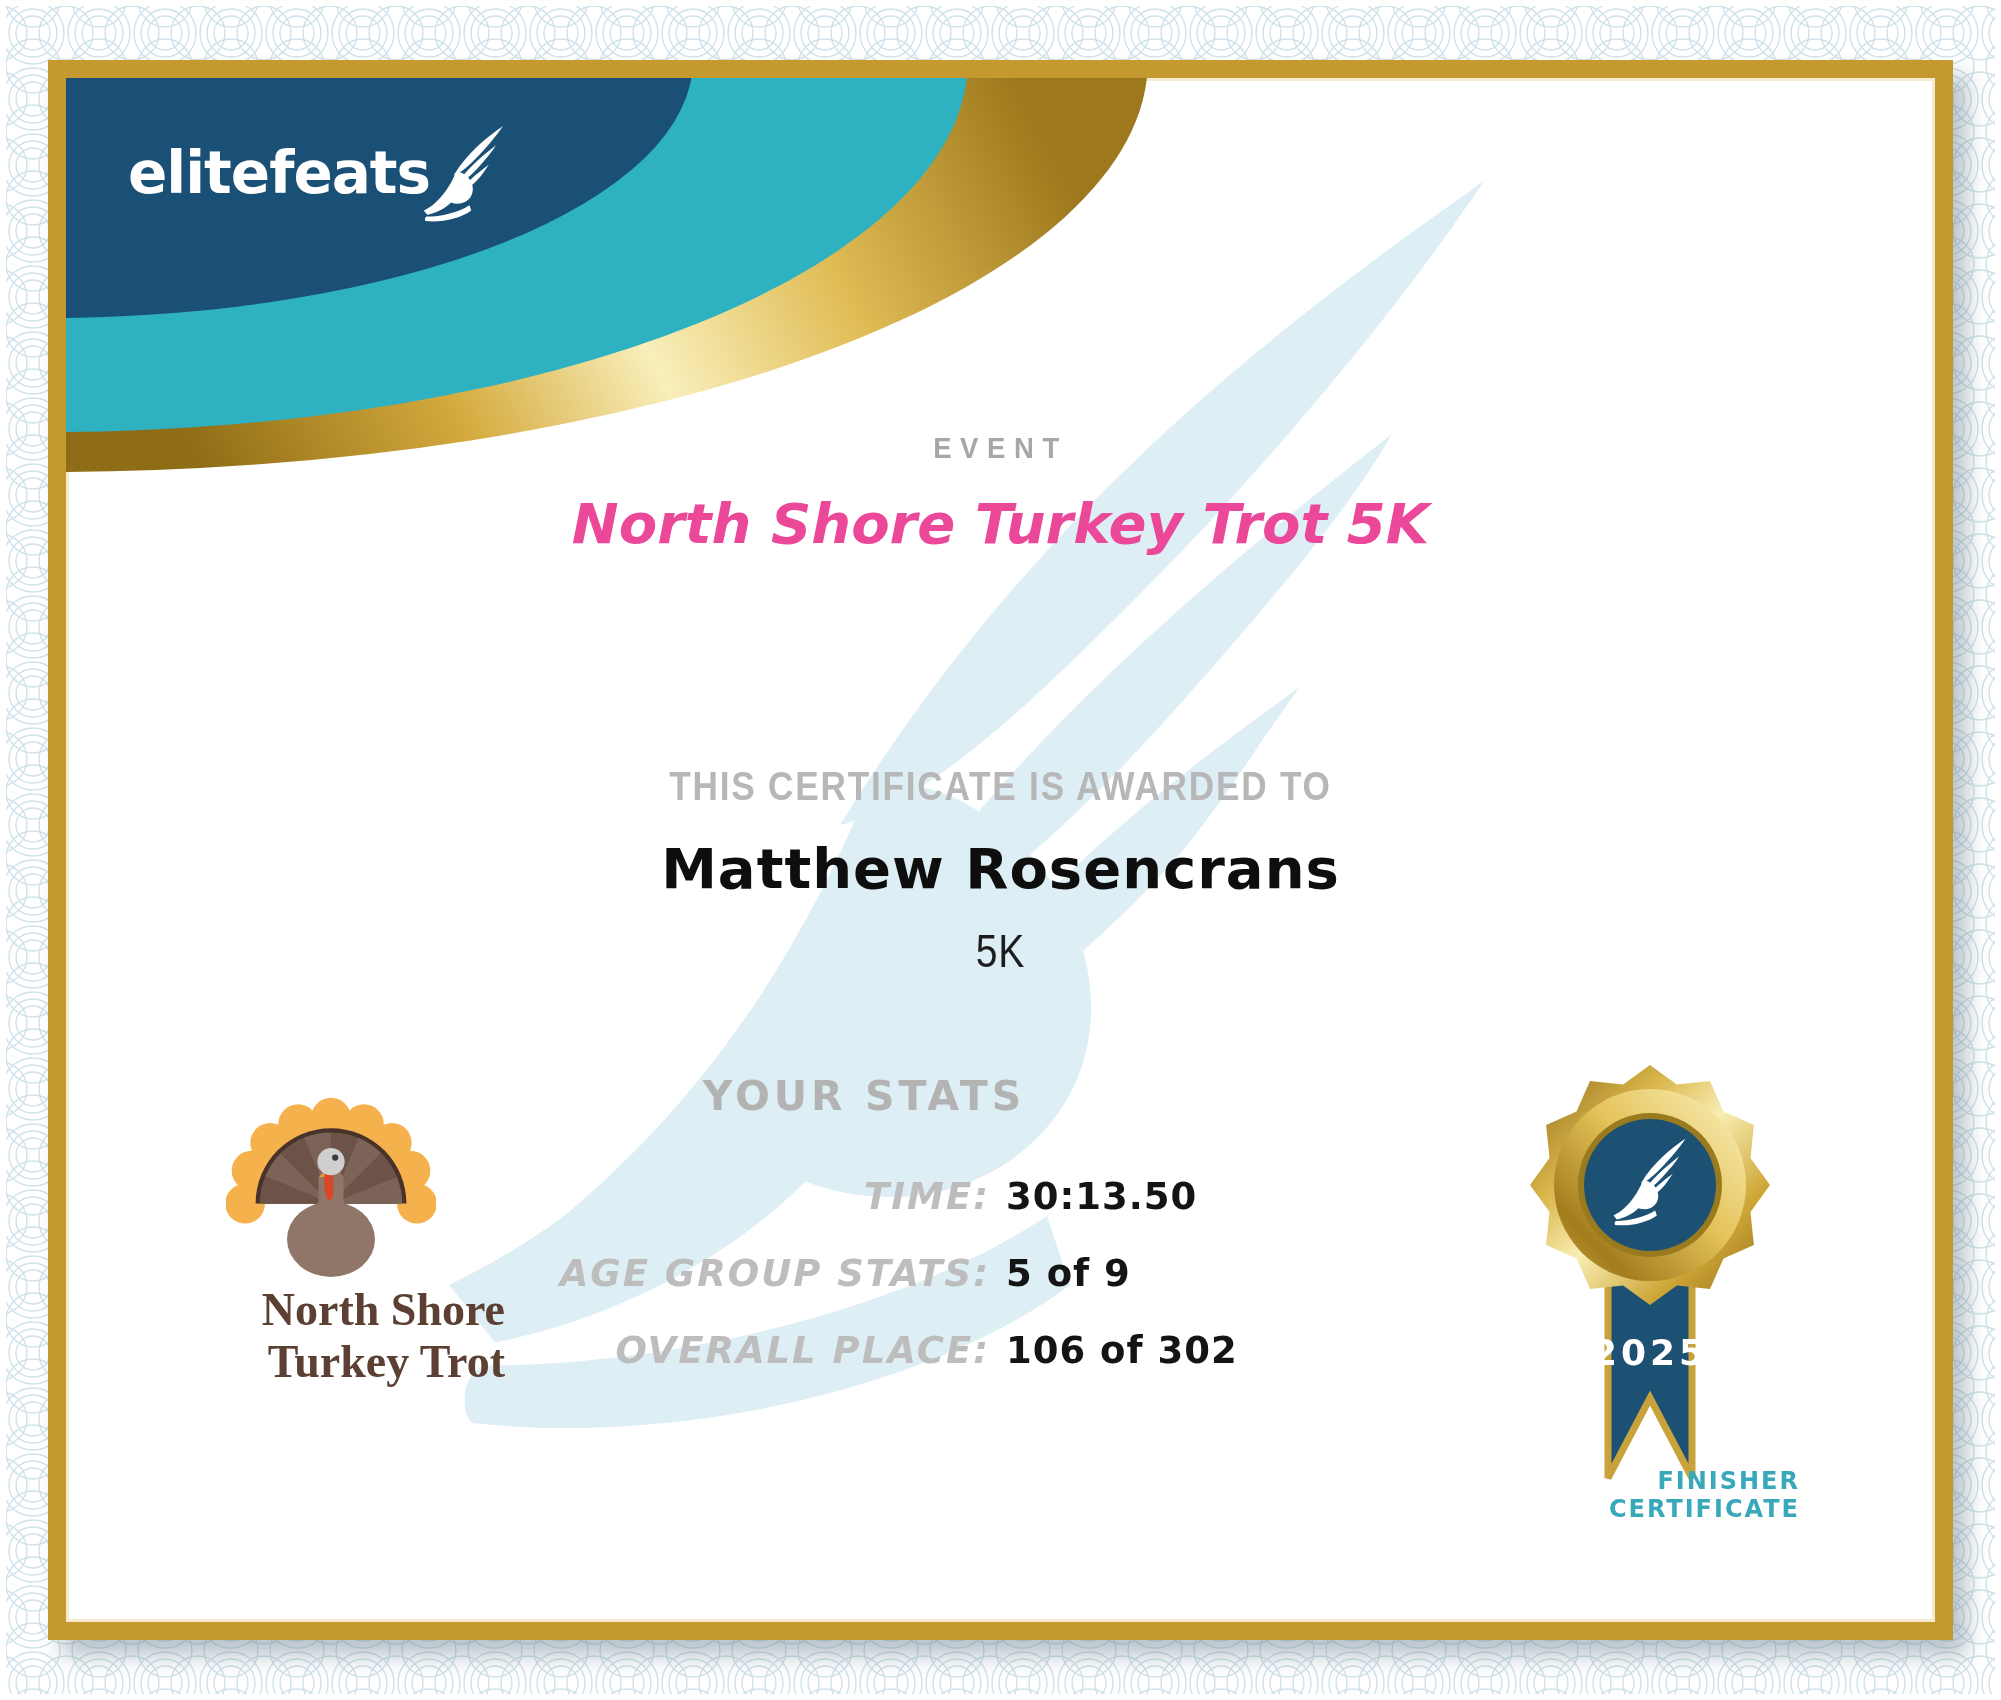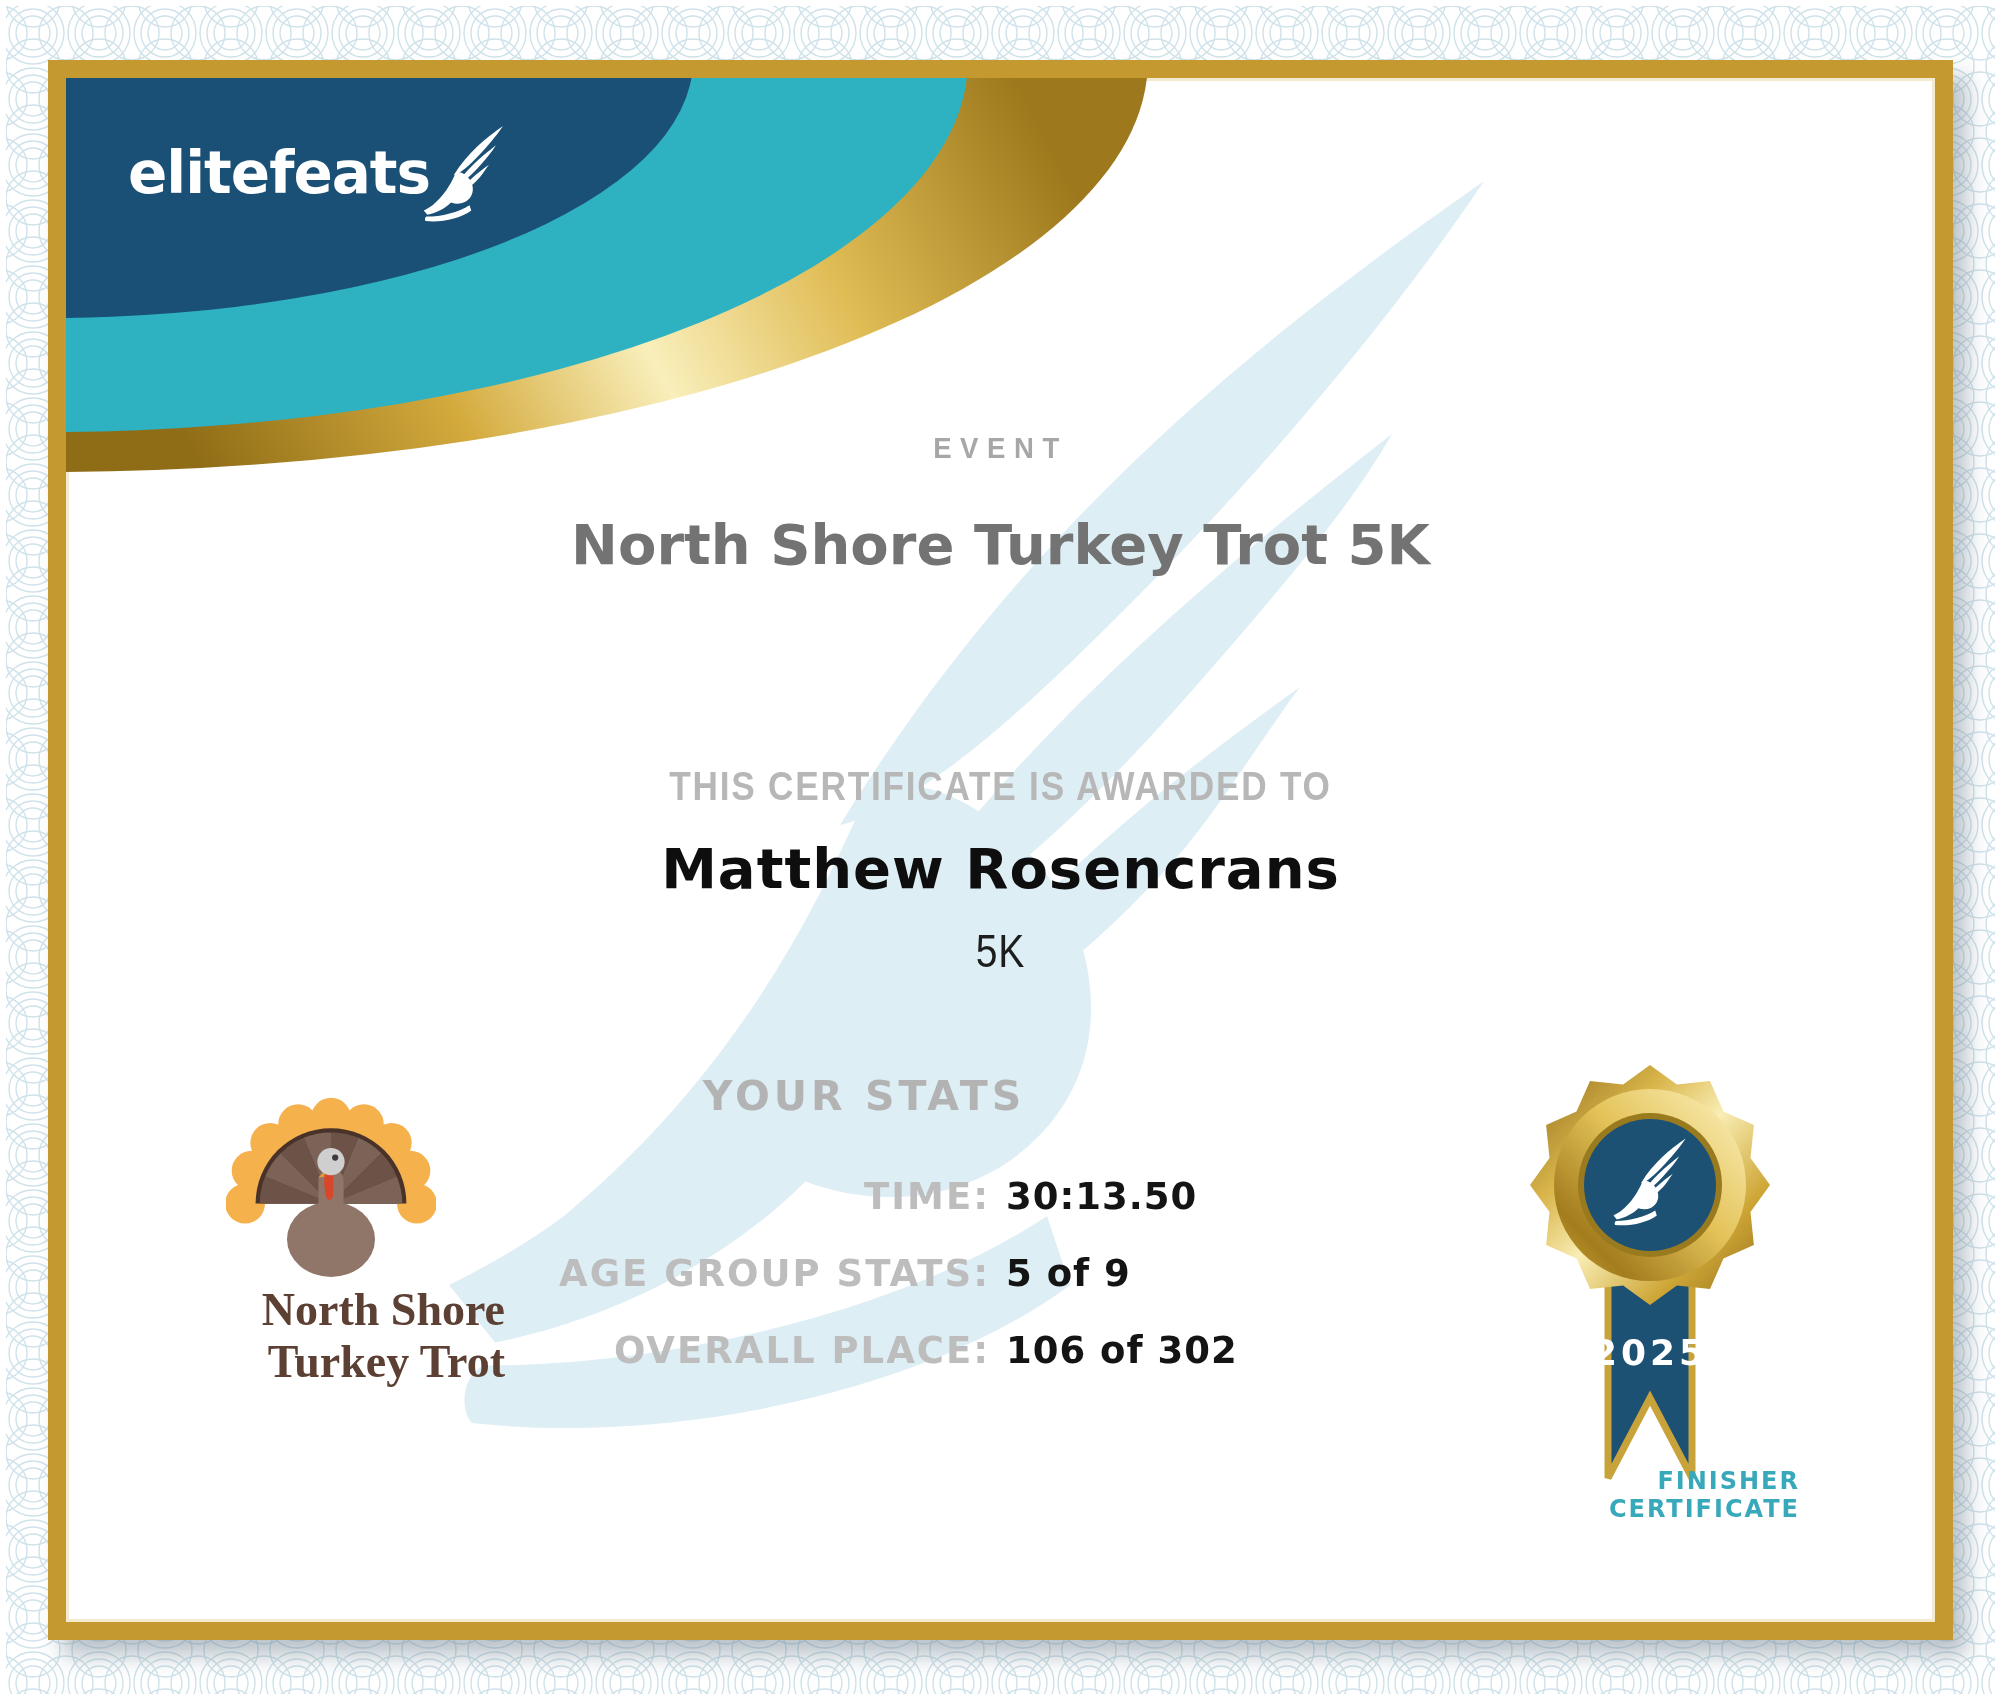--- a/index.html
+++ b/index.html
@@ -32,41 +32,41 @@
   .brand-text {
     font-weight:700; font-size:58px; color:#ffffff; letter-spacing:-1px;
     margin-top:26px; line-height:1;
   }
   .brand-icon { width:88px; height:118px; margin-left:-8px; }
 
   .event-label {
     top:432px; font-family:"Liberation Sans",sans-serif; font-weight:700;
     font-size:29px; letter-spacing:9px; color:#a7a7a7; transform:scaleX(.95);
   }
-  .event-name { top:512px; font-weight:700; font-size:56px; color:#737373; }
+  .event-name { top:491px; font-weight:700; font-size:56px; color:#ec4899;font-style:italic; }
 
   .intro {
     top:764px; font-family:"Liberation Sans",sans-serif; font-weight:700;
     font-size:40px; letter-spacing:2px; color:#b7b7b7; transform:scaleX(.88);
   }
   .recipient { top:836px; font-weight:700; font-size:56px; color:#0e0e0e; letter-spacing:1px; }
   .division  {
     top:924px; font-family:"Liberation Sans",sans-serif; font-weight:400;
     font-size:46px; color:#1d1d1d; transform:scaleX(.85); letter-spacing:1px;
   }
 
   .your-stats {
     position:absolute; left:0; width:1728px; text-align:center; top:1072px; z-index:5;
     font-weight:700; font-size:41px; letter-spacing:4px; color:#b3b3b3;
   }
   .stats { position:absolute; left:340px; top:1158px; z-index:5; }
   .stat-row { display:flex; align-items:center; height:77px; }
   .stat-label {
     width:650px; text-align:right; font-weight:700; font-size:37px;
-    color:#bdbdbd; letter-spacing:2px; white-space:nowrap;
+    color:#bdbdbd; letter-spacing:2px; white-space:nowrap;font-style:italic;
   }
   .stat-value {
     margin-left:16px; font-weight:700; font-size:37px; color:#141414;
     letter-spacing:1px; white-space:nowrap;
   }
 
   .turkey { position:absolute; left:226px; top:1080px; z-index:5; }
   .turkey-text {
     position:absolute; left:155px; top:1284px; width:350px; text-align:right; z-index:5;
     font-family:"Liberation Serif",serif; font-weight:700; font-size:46px;

